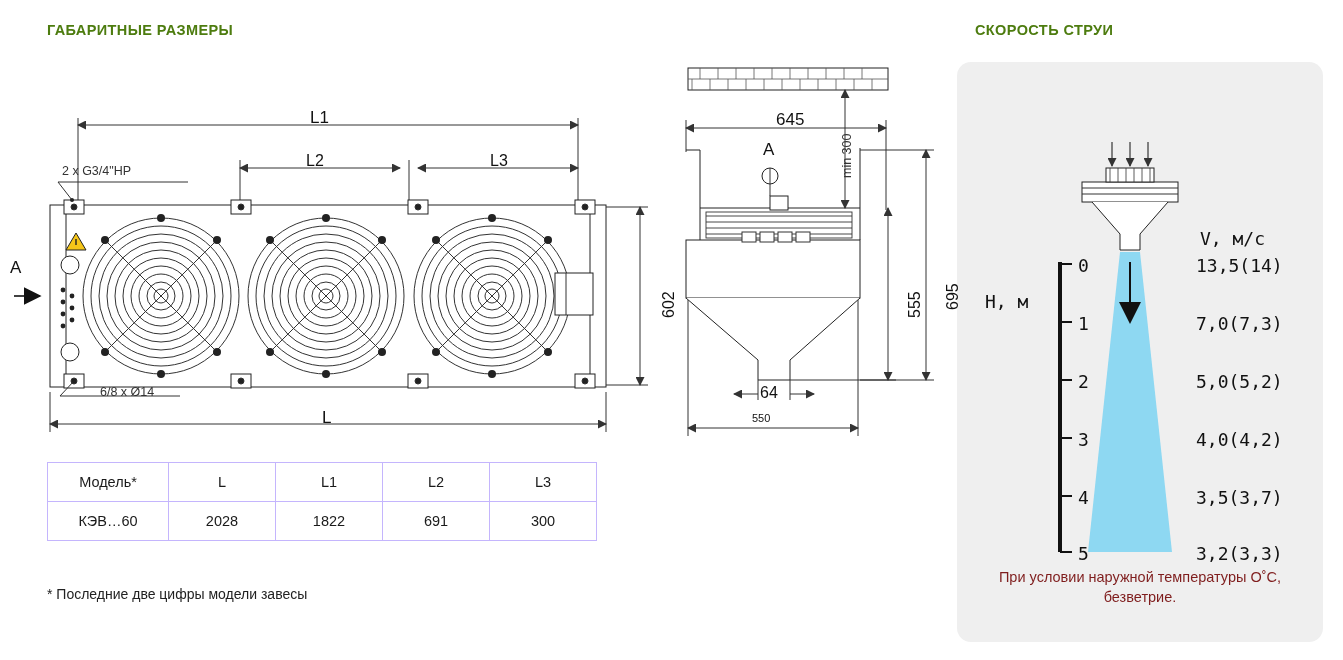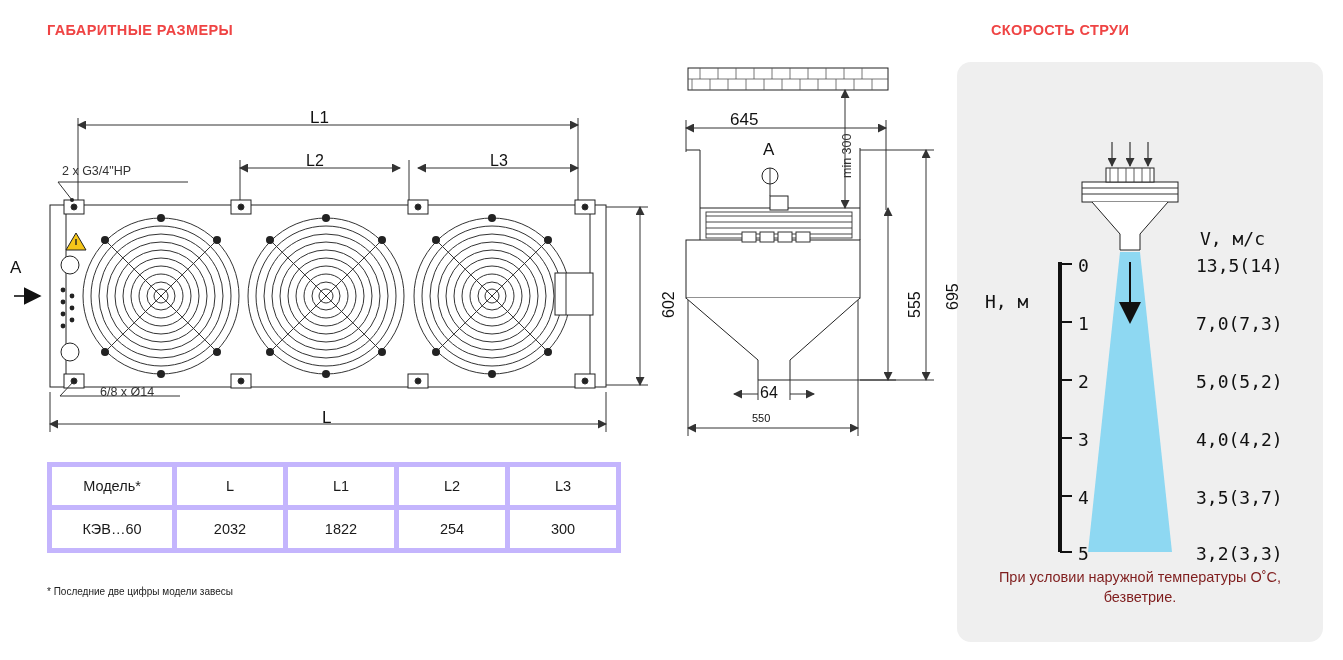--- a/index.html
+++ b/index.html
@@ -9,56 +9,56 @@
     font-family:"Liberation Sans", sans-serif;
     color:#1a1a1a;
     position:relative;
     overflow:hidden;
   }
   .sec-title{
     position:absolute;
     font-size:14.5px;
     font-weight:bold;
     letter-spacing:.4px;
-    color:#ef4444;
+    color:#4d7c0f;
   }
   #title-dims{left:47px;top:22px;}
-  #title-jet{left:975px;top:22px;margin-left:16px;}
+  #title-jet{left:975px;top:22px;}
 
   .panel{
     position:absolute;
     left:957px;top:62px;
     width:366px;height:580px;
     background:#efefef;
     border-radius:14px;
   }
 
   .svgwrap{position:absolute;left:0;top:0;}
 
   
   table.dims{
     position:absolute;
     left:47px;top:462px;
     border-collapse:collapse;
     font-size:14.5px;
   }
   table.dims th, table.dims td{
-    border:5px solid #c4b5fd;
+    border:1px solid #c4b5fd;
     text-align:center;
     font-weight:normal;
     padding:0;
     height:38px;
   }
   table.dims th:first-child, table.dims td:first-child{width:120px;}
   table.dims th{width:106px;}
   table.dims td{width:106px;}
   .note{
     position:absolute;
     left:47px;top:586px;
-    font-size:10px;
+    font-size:14px;
     color:#222;
   }
   .panel-note{
     position:absolute;
     left:975px;top:568px;
     width:330px;
     text-align:center;
     font-size:14.5px;
     line-height:1.35;
     color:#7f1d1d;
@@ -334,21 +334,21 @@
 
 <div class="lbl" style="left:310px;top:108px;font-size:17px;">L1</div>
 <div class="lbl" style="left:306px;top:152px;font-size:16px;">L2</div>
 <div class="lbl" style="left:490px;top:152px;font-size:16px;">L3</div>
 <div class="lbl" style="left:322px;top:408px;font-size:17px;">L</div>
 <div class="lbl small" style="left:62px;top:164px;">2 x G3/4"HP</div>
 <div class="lbl small" style="left:100px;top:385px;">6/8 x Ø14</div>
 <div class="lbl" style="left:10px;top:258px;font-size:17px;">A</div>
 <div class="lbl vert" style="left:660px;top:318px;font-size:16px;">602</div>
 
-<div class="lbl" style="left:730px;top:110px;font-size:17px;">645</div>
+<div class="lbl" style="left:776px;top:110px;font-size:17px;">645</div>
 <div class="lbl vert small" style="left:840px;top:178px;font-size:12.5px;">min 300</div>
 <div class="lbl vert" style="left:906px;top:318px;font-size:16px;">555</div>
 <div class="lbl vert" style="left:944px;top:310px;font-size:16px;">695</div>
 <div class="lbl" style="left:760px;top:384px;font-size:16px;">64</div>
 <div class="lbl" style="left:752px;top:412px;font-size:11px;">550</div>
 <div class="lbl" style="left:763px;top:140px;font-size:17px;">A</div>
 
 <div class="lbl mono" style="left:985px;top:248px;margin-top:43px;">H, м</div>
 <div class="lbl mono" style="left:1200px;top:228px;">V, м/с</div>
 
@@ -374,21 +374,21 @@
       <th>Модель*</th>
       <th>L</th>
       <th>L1</th>
       <th>L2</th>
       <th>L3</th>
     </tr>
   </thead>
   <tbody>
     <tr>
       <td>КЭВ…60</td>
-      <td>2032</td>
+      <td>2028</td>
       <td>1822</td>
-      <td>254</td>
+      <td>691</td>
       <td>300</td>
     </tr>
   </tbody>
 </table>
 
 <div class="note">* Последние две цифры модели завесы</div>
 
 </body></html>

